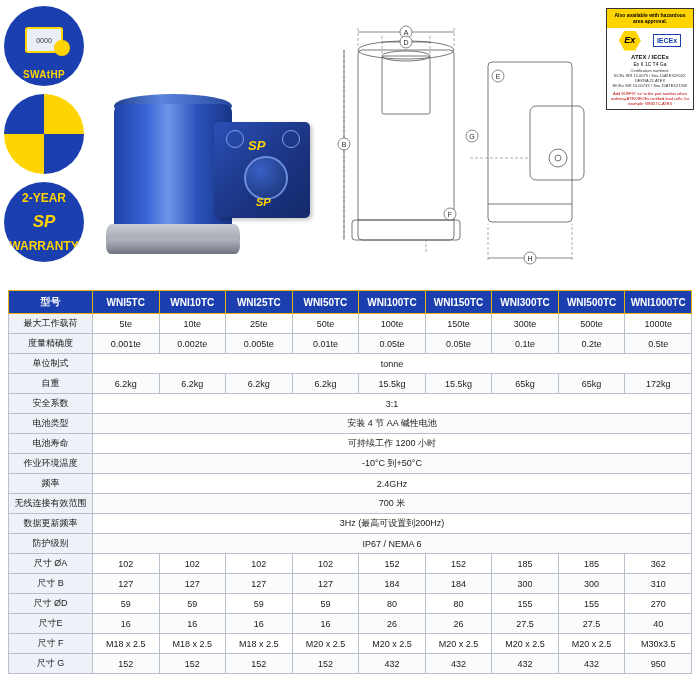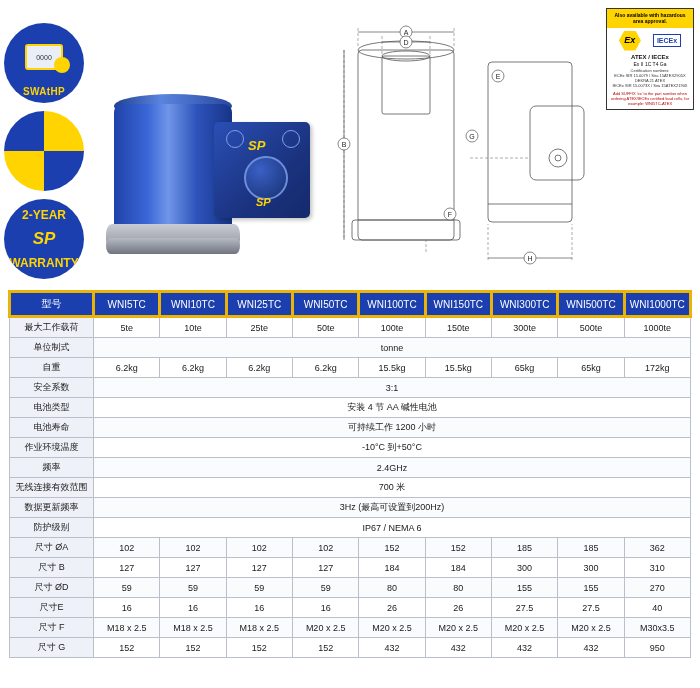--- a/index.html
+++ b/index.html
@@ -9,21 +9,21 @@
     font-family:"Liberation Sans",sans-serif;
     color:#1a1a1a;
     overflow:hidden;
   }
   .page{position:relative;width:700px;height:688px;}
 
   
   .top{position:relative;width:700px;height:288px;}
 
   
-  .badges{position:absolute;left:4px;top:23px;width:84px;}
+  .badges{position:absolute;left:4px;top:6px;width:84px;}
   .badge{width:80px;height:80px;border-radius:50%;position:relative;overflow:hidden;margin-bottom:8px;}
 
   .badge-swathp{background:#1b3fae;}
   .badge-swathp .inner{
     position:absolute;inset:0;
     display:flex;align-items:center;justify-content:center;
   }
   .swathp-text{
     position:absolute;bottom:6px;left:0;right:0;text-align:center;
     color:#ffd400;font-size:10px;font-weight:bold;letter-spacing:.3px;
@@ -138,22 +138,22 @@
     border:1px solid #b9c0cc;
     text-align:center;
     font-size:9px;
     height:19px;
     padding:0 1px;
     color:#1a1a1a;
     white-space:nowrap;
     overflow:hidden;
   }
   thead th{
-    background:#1b3fae;color:#fff;font-weight:normal;font-size:10px;height:22px;
-    border:3px solid #eab308;
+    background:#1b3fae;color:#fff;font-weight:bold;font-size:10px;height:22px;
+    border:1px solid #eab308;
   }
   td.rowhdr{background:#eef1f7;font-weight:normal;}
   tr:nth-child(even) td:not(.rowhdr){background:#fafbfd;}
   col.c0{width:84px;}
 </style>
 </head>
 <body>
 
 <div class="page">
 
@@ -300,20 +300,32 @@
             <td>10te</td>
             <td>25te</td>
             <td>50te</td>
             <td>100te</td>
             <td>150te</td>
             <td>300te</td>
             <td>500te</td>
             <td>1000te</td>
           </tr>
           <tr>
+            <td class="rowhdr">度量精确度</td>
+            <td>0.001te</td>
+            <td>0.002te</td>
+            <td>0.005te</td>
+            <td>0.01te</td>
+            <td>0.05te</td>
+            <td>0.05te</td>
+            <td>0.1te</td>
+            <td>0.2te</td>
+            <td>0.5te</td>
+          </tr>
+          <tr>
             <td class="rowhdr">单位制式</td>
             <td colspan="9">tonne</td>
           </tr>
           <tr>
             <td class="rowhdr">自重</td>
             <td>6.2kg</td>
             <td>6.2kg</td>
             <td>6.2kg</td>
             <td>6.2kg</td>
             <td>15.5kg</td>

